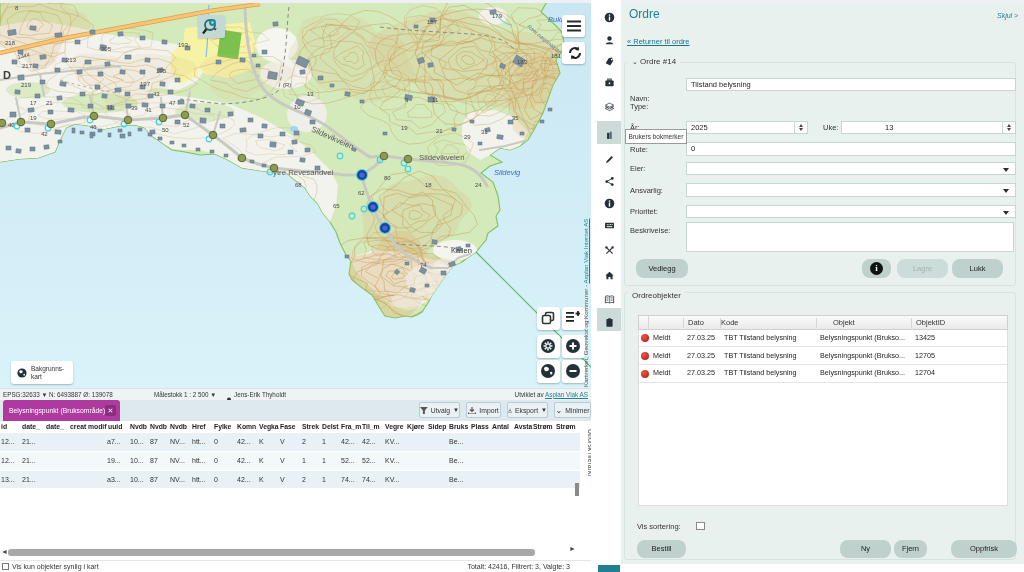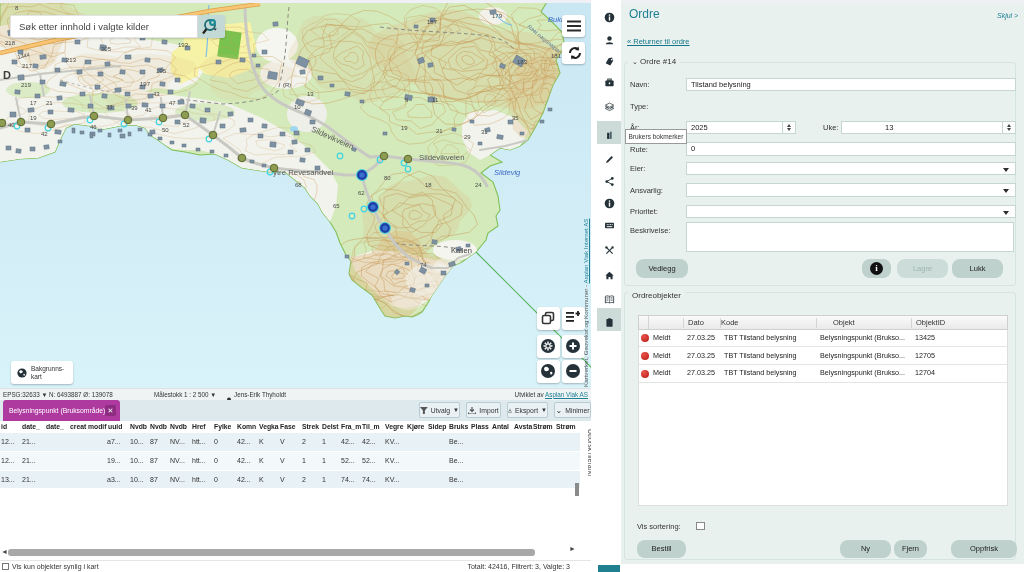--- a/index.html
+++ b/index.html
@@ -435,21 +435,20 @@
 <path d="M476,252 L595,371" stroke="#58b85c" stroke-width="1.2" fill="none"></path>
 <circle cx="362" cy="175" r="5.4" fill="none" stroke="#40d2e2" stroke-width="1.2"></circle>
 <circle cx="362" cy="175" r="3.8" fill="#3a6fd0" stroke="#1d3fa6" stroke-width="2.4"></circle>
 <circle cx="373" cy="207" r="5.4" fill="none" stroke="#40d2e2" stroke-width="1.2"></circle>
 <circle cx="373" cy="207" r="3.8" fill="#3a6fd0" stroke="#1d3fa6" stroke-width="2.4"></circle>
 <circle cx="385" cy="228" r="5.4" fill="none" stroke="#40d2e2" stroke-width="1.2"></circle>
 <circle cx="385" cy="228" r="3.8" fill="#3a6fd0" stroke="#1d3fa6" stroke-width="2.4"></circle>
 </svg>
       </div>
 </div>
-<div class="abs" style="left:10px;top:14.5px;width:188px;height:23px;background:#fff;border:1px solid #e3e3e3;border-radius:2px 0 0 2px;box-shadow:0 1px 2px rgba(0,0,0,.15);font-size:9.5px;color:#444;line-height:22px;padding-left:8px">Søk etter innhold i valgte kilder</div>
 <div class="abs" style="left:198px;top:14.5px;width:27px;height:23px;background:#c3d9d5;border-radius:0 2px 2px 0;box-shadow:0 1px 2px rgba(0,0,0,.15)"><svg width="22" height="20" viewBox="0 0 22 20" style="margin:1px 0 0 2px">
         <circle cx="10" cy="9" r="5" fill="none" stroke="#1c6b75" stroke-width="1.8"></circle>
         <circle cx="12.5" cy="6.5" r="3.4" fill="#1c8a96"></circle>
         <circle cx="12.5" cy="6.5" r="1.2" fill="#c3d9d5"></circle>
         <path d="M6.5,13 L3,17.5" stroke="#222" stroke-width="2.2"></path>
         <path d="M17,15.5 l4,0 l-2,2.6 Z" fill="#222" transform="scale(0.8)"></path>
       </svg></div>
 <div class="mapbtn" style="left:562px;top:15px;width:23px;height:22px">
       <svg width="14" height="12" viewBox="0 0 14 12" style="">
         <rect y="0.5" width="14" height="2" fill="#2b2b2b"></rect>
@@ -705,25 +704,25 @@
         <rect x="3.5" y="3" width="9" height="11" rx="1" fill="#243138"></rect>
         <rect x="6" y="1.8" width="4" height="2.4" rx="0.8" fill="#243138"></rect>
       </svg></div>
 <div class="abs" style="left:598px;top:565px;width:22px;height:7px;background:#20808f"></div>
 <div class="abs" style="left:621px;top:3px;width:403px;height:561px;background:#e9f1ef"></div>
 <div class="abs" style="left:629px;top:7px;font-size:12px;color:#1d7f93">Ordre</div>
 <div class="abs" style="left:997px;top:12px;font-size:7px;font-style:italic;color:#1d7f93">Skjul &gt;</div>
 <div class="abs" style="left:627px;top:37px;font-size:7.5px;color:#15758a;text-decoration:underline">« Returner til ordre</div>
 <div class="fs" style="left:624px;top:62px;width:392px;height:224px"></div>
 <div class="fs-lab" style="left:628px;top:57px"><span style="font-size:7px">⌄</span> Ordre #14</div>
-<div class="lbl" style="top:80.0px">Navn:</div>
+<div class="lbl" style="top:94px">Navn:</div>
 <div class="inp" style="top:77.5px">Tilstand belysning</div>
 <div class="lbl" style="top:101.5px">Type:</div>
 <div class="lbl" style="top:123.0px">År:</div>
-<div class="inp" style="top:120.5px;width:110px">2025<div class="spin"></div></div>
+<div class="inp" style="top:120.5px;width:122px">2025<div class="spin"></div></div>
 <div class="lbl" style="left:823px;top:123px">Uke:</div>
 <div class="inp" style="left:841px;top:120.5px;width:175px;padding-left:43px">13<div class="spin"></div></div>
 <div class="lbl" style="top:144.5px">Rute:</div>
 <div class="inp" style="top:142px">0</div>
 <div class="lbl" style="top:164.0px">Eier:</div>
 <div class="inp ddl" style="top:161.5px"></div>
 <div class="lbl" style="top:185.5px">Ansvarlig:</div>
 <div class="inp ddl" style="top:183px"></div>
 <div class="lbl" style="top:207.0px">Prioritet:</div>
 <div class="inp ddl" style="top:204.5px"></div>

